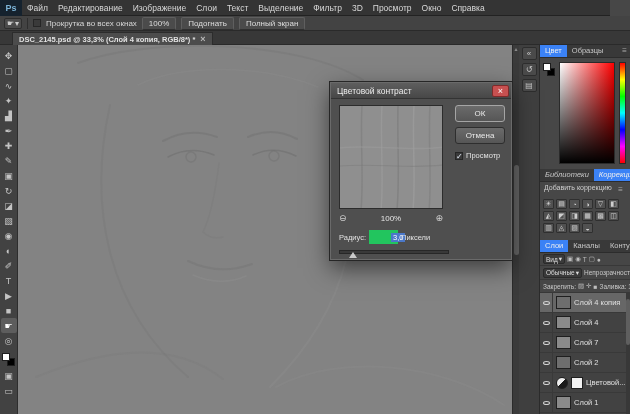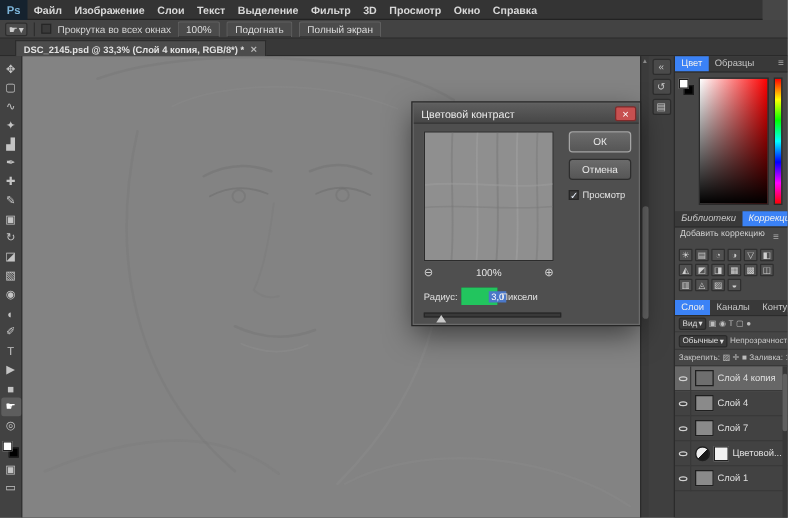--- a/index.html
+++ b/index.html
@@ -6,21 +6,21 @@
   body { width:630px; height:414px; position:relative; overflow:hidden;
          background:#474747; font-family:"Liberation Sans","DejaVu Sans",sans-serif;
          color:#d6d6d6; -webkit-font-smoothing:antialiased; }
   .abs { position:absolute; }
 
   
   #menubar { left:0; top:0; width:610px; height:16px; background:#343434; border-bottom:1px solid #222;
              display:flex; align-items:center; }
   #pslogo { width:22px; height:16px; background:#15222e; color:#7cb4d8; font-weight:bold;
             font-size:9px; display:flex; align-items:center; justify-content:center; }
-  .menu-item { font-size:8.5px; color:#d8d8d8; padding:0 5px; line-height:16px; cursor:default;font-weight:bold; }
+  .menu-item { font-size:8.5px; color:#d8d8d8; padding:0 5px; line-height:16px; cursor:default; }
 
   
   #optionsbar { left:0; top:16px; width:630px; height:15px; background:#434343; border-bottom:1px solid #2a2a2a;
                 display:flex; align-items:center; gap:5px; padding:0 4px; font-size:8px; }
   .opt-toolico { width:18px; height:11px; background:#4c4c4c; border:1px solid #2e2e2e; border-radius:2px;
                  font-size:8px; color:#ccc; display:flex; align-items:center; justify-content:center; gap:1px; }
   .vsep { width:1px; height:11px; background:#2e2e2e; }
   .checkbox { width:8px; height:8px; background:#3a3a3a; border:1px solid #262626; display:inline-block; }
   .opt-btn { background:#4b4b4b; border:1px solid #5f5f5f; border-bottom-color:#303030; border-radius:2px;
              padding:1px 6px; font-size:8px; color:#ddd; }
@@ -130,20 +130,21 @@
   #dlg-preview-check { position:absolute; left:124px; top:68px; display:flex; align-items:center; gap:3px;
                        font-size:7.5px; color:#e2e2e2; }
   .checkbox.checked { color:#eaf2ff; font-size:8px; line-height:7px; text-align:center; }
 </style>
 </head>
 <body>
 
 <div id="menubar" class="abs">
   <div id="pslogo">Ps</div>
   <span class="menu-item">Файл</span>
+  <span class="menu-item">Редактирование</span>
   <span class="menu-item">Изображение</span>
   <span class="menu-item">Слои</span>
   <span class="menu-item">Текст</span>
   <span class="menu-item">Выделение</span>
   <span class="menu-item">Фильтр</span>
   <span class="menu-item">3D</span>
   <span class="menu-item">Просмотр</span>
   <span class="menu-item">Окно</span>
   <span class="menu-item">Справка</span>
 </div>
@@ -330,20 +331,27 @@
         <span class="eyebox">
             <span class="eye"></span>
           </span>
         <span class="lthumb"></span>
         <span class="lname">Слой 7</span>
       </div>
       <div class="lrow">
         <span class="eyebox">
             <span class="eye"></span>
           </span>
+        <span class="lthumb dark"></span>
+        <span class="lname">Слой 2</span>
+      </div>
+      <div class="lrow">
+        <span class="eyebox">
+            <span class="eye"></span>
+          </span>
         <span class="adj-thumb"></span>
         <span class="mask-thumb"></span>
         <span class="lname">Цветовой...</span>
       </div>
       <div class="lrow">
         <span class="eyebox">
             <span class="eye"></span>
           </span>
         <span class="lthumb"></span>
         <span class="lname">Слой 1</span>

